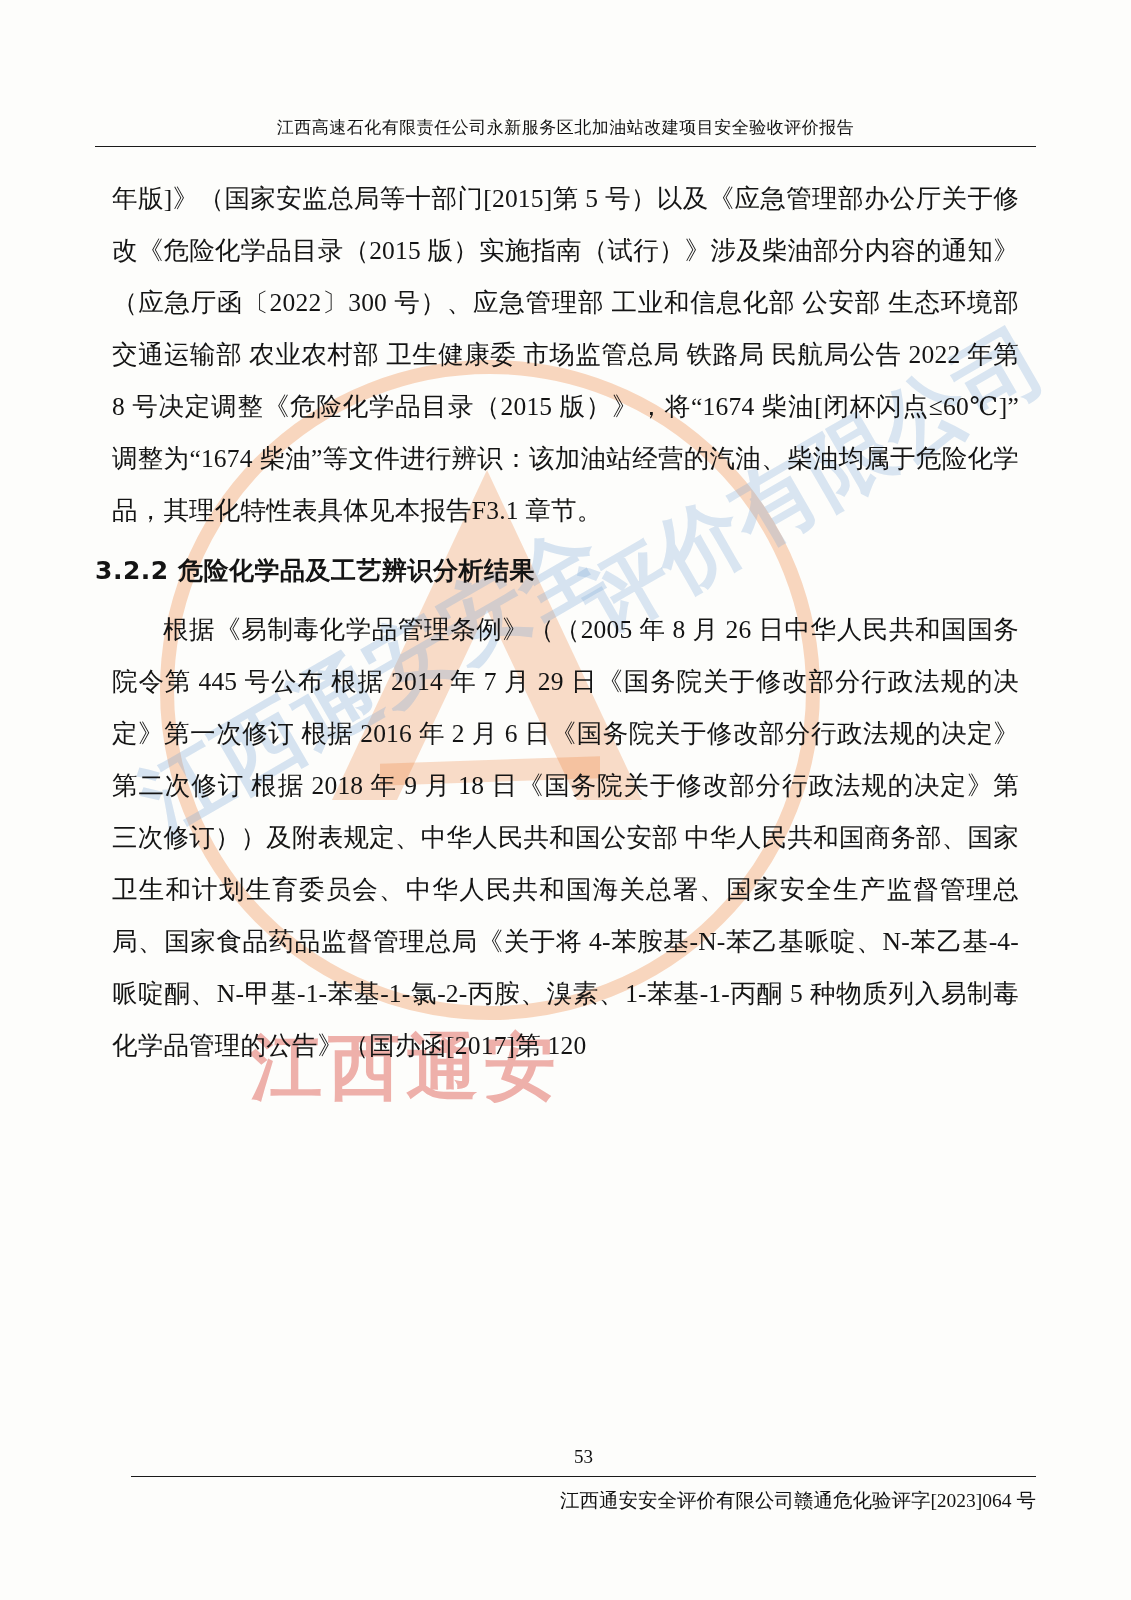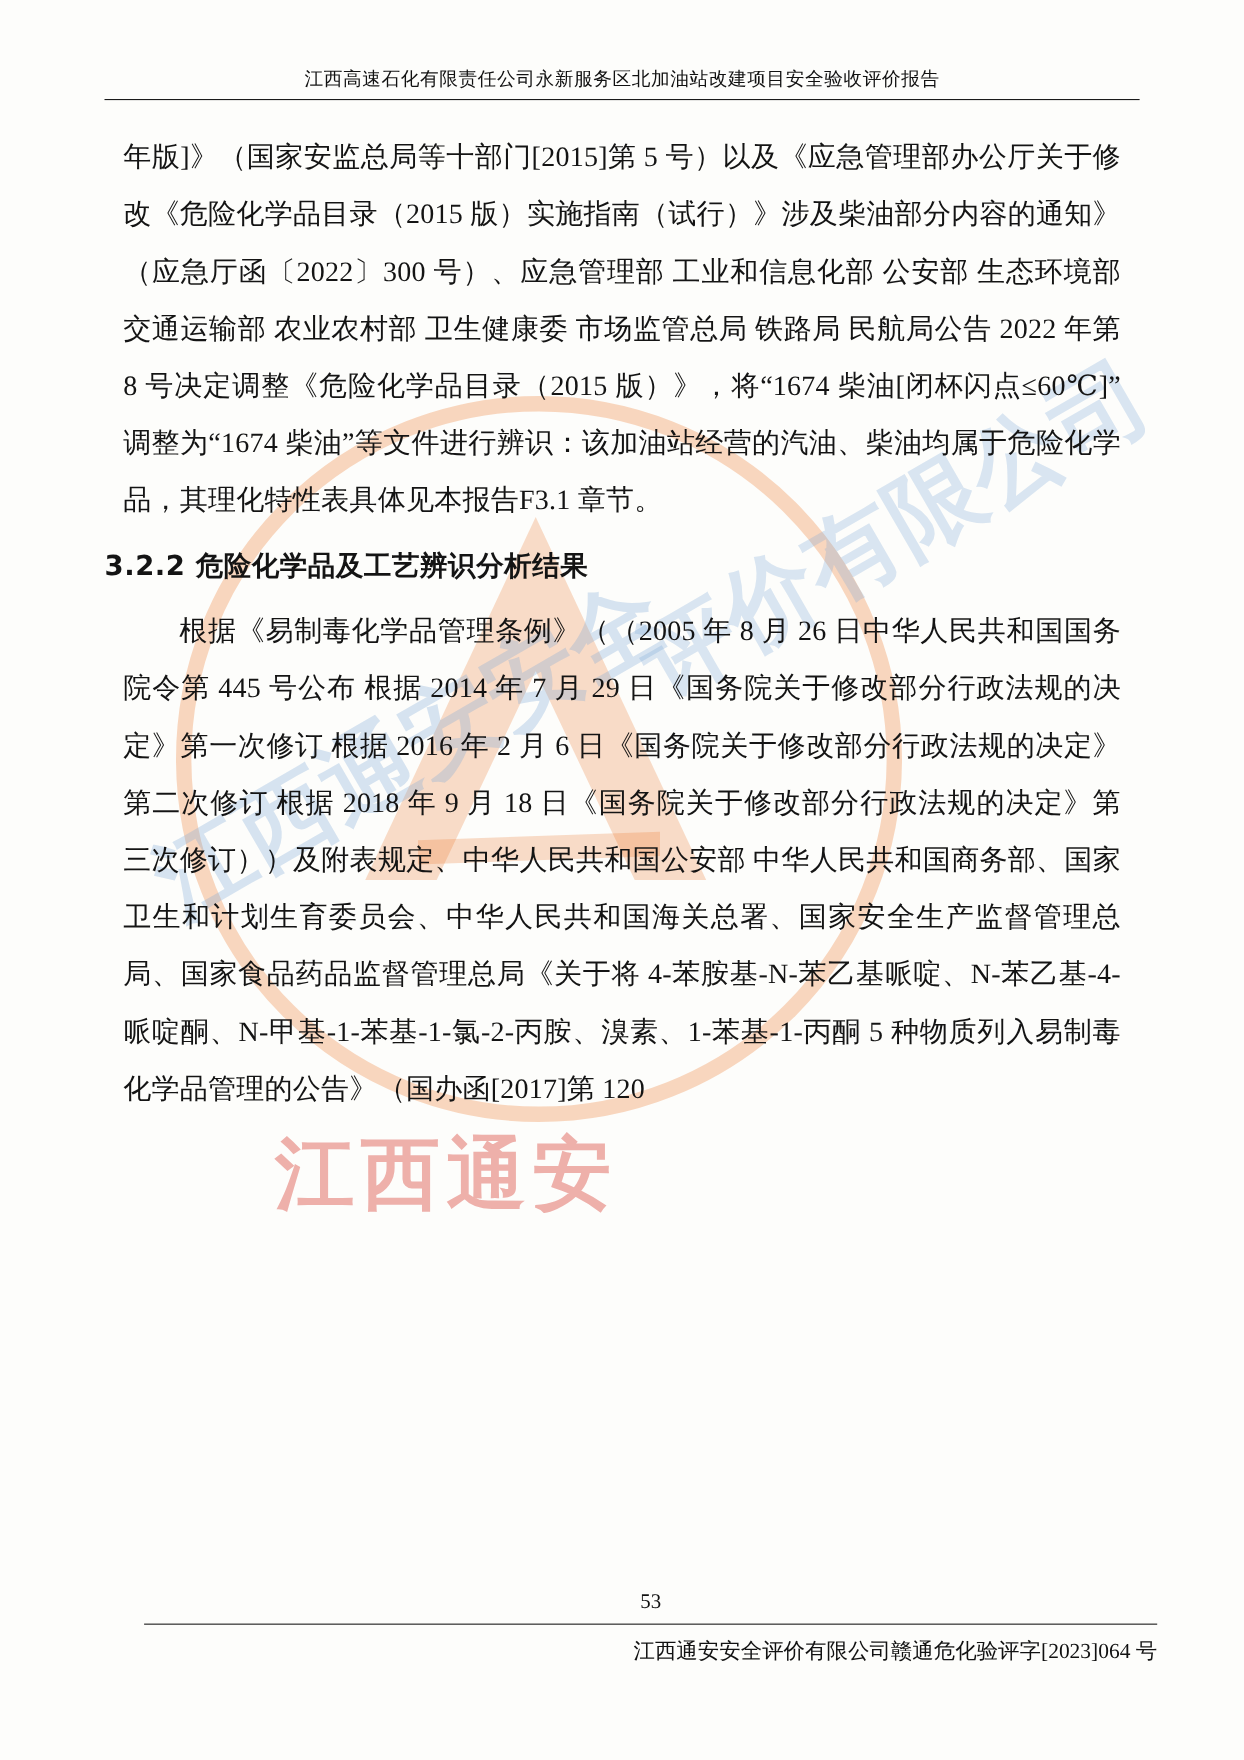--- a/index.html
+++ b/index.html
@@ -110,21 +110,21 @@
 
   
   .content {
     position: relative;
     z-index: 2;
     padding: 0 95px;
   }
   .header {
     text-align: center;
     font-size: 17px;
-    padding-top: 60px;
+    padding-top: 116px;
     padding-bottom: 7px;
     letter-spacing: 0.5px;
     color: #111;
   }
   .header-rule {
     border-bottom: 1.6px solid #1a1a1a;
     margin: 0 0 26px 0;
   }
   p.body-text {
     font-size: 25.5px;
@@ -140,21 +140,21 @@
   h3.section-heading {
     font-size: 25px;
     font-weight: bold;
     margin: 14px 0 6px 0;
     font-family: "DejaVu Sans", "Liberation Sans", sans-serif;
     letter-spacing: 0.5px;
   }
   .footer {
     position: absolute;
     left: 95px;
-    right: 79px;
+    right: 95px;
     bottom: 86px;
     z-index: 2;
     margin-left: 36px;
   }
   .page-number {
     text-align: center;
     font-size: 19px;
     margin-bottom: 8px;
     color: #111;
   }

